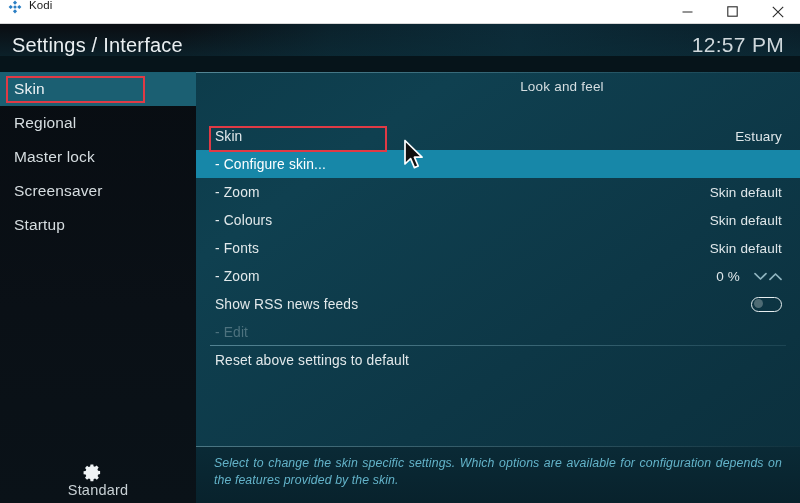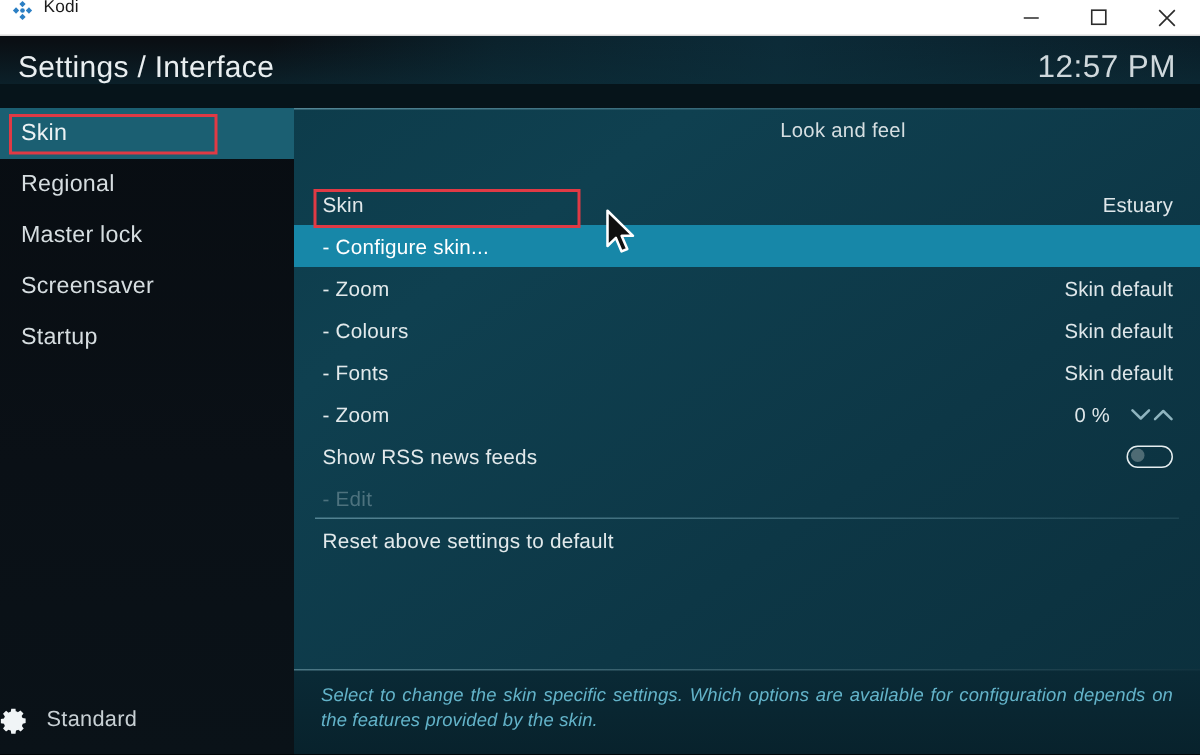--- a/index.html
+++ b/index.html
@@ -138,20 +138,21 @@
   }
   .side-foot {
     position: absolute;
     left: 0;
     bottom: 6px;
     width: 196px;
     height: 34px;
     display: flex;
     align-items: center;
     box-sizing: border-box;
+    flex-direction: column;
   }
   .gear {
     width: 19px; height: 19px;
     margin-right: 12px;
     flex: none;
   }
   .gear svg { display: block; }
   .side-foot-label {
     font-size: 14.5px;
     color: #c8d0d4;

